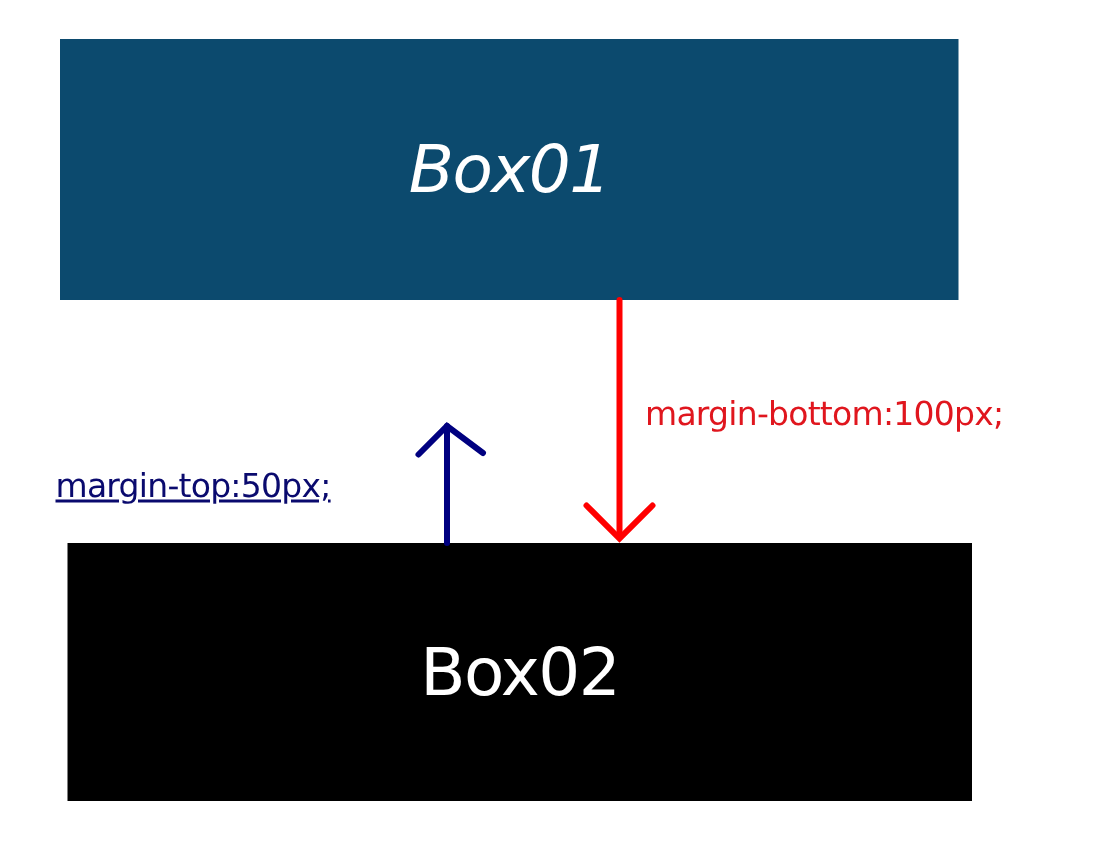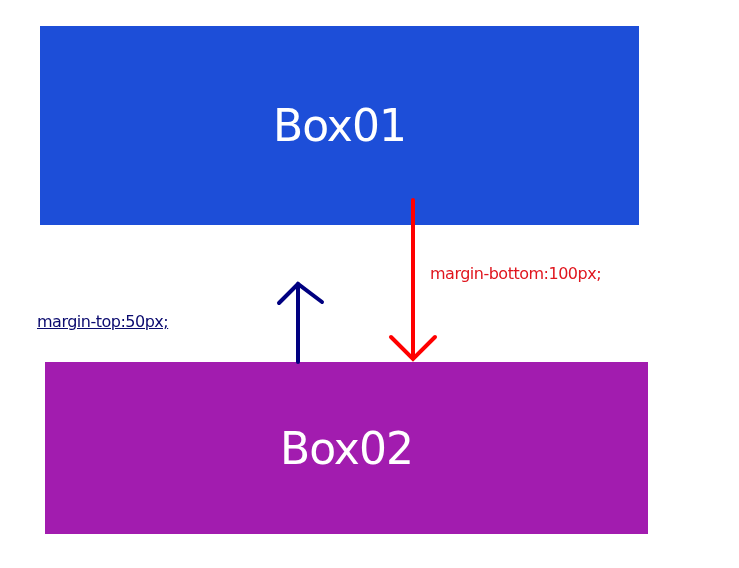--- a/index.html
+++ b/index.html
@@ -1,20 +1,20 @@
 <!DOCTYPE html>
 <html><head>
   <meta charset="utf-8">
   <style>
     html, body { margin:0; padding:0; background:#ffffff; }
     body { width:739px; height:568px; position:relative; overflow:hidden; font-family:"DejaVu Sans", sans-serif; }
     .box { position:absolute; display:flex; align-items:center; justify-content:center; color:#ffffff; font-family:"DejaVu Sans", sans-serif; font-size:44px; font-weight:normal; letter-spacing:-1px; }
-    #box01 { left:40px; top:26px; width:599px; height:199px; background:#1d4ed8; }
-    #box02 { left:45px; top:362px; width:603px; height:172px; background:#a21caf; }
-    .label { position:absolute; font-family:"DejaVu Sans", sans-serif; font-size:16px; white-space:nowrap; letter-spacing:-0.5px; }
+    #box01 { left:40px; top:26px; width:599px; height:174px; background:#0c4a6e;font-style:italic; }
+    #box02 { left:45px; top:362px; width:603px; height:172px; background:#000000; }
+    .label { position:absolute; font-family:"DejaVu Sans", sans-serif; font-size:22px; white-space:nowrap; letter-spacing:-0.5px; }
     #lbl-bottom { left:430px; top:264px; color:#e0161e; }
     #lbl-top { left:37px; top:312px; color:#0a0a6e;text-decoration:underline; }
     svg.arrows { position:absolute; left:0; top:0; }
   </style>
 </head>
 <body>
 
 <div id="box01" class="box">
   <span>Box01</span>
 </div>

